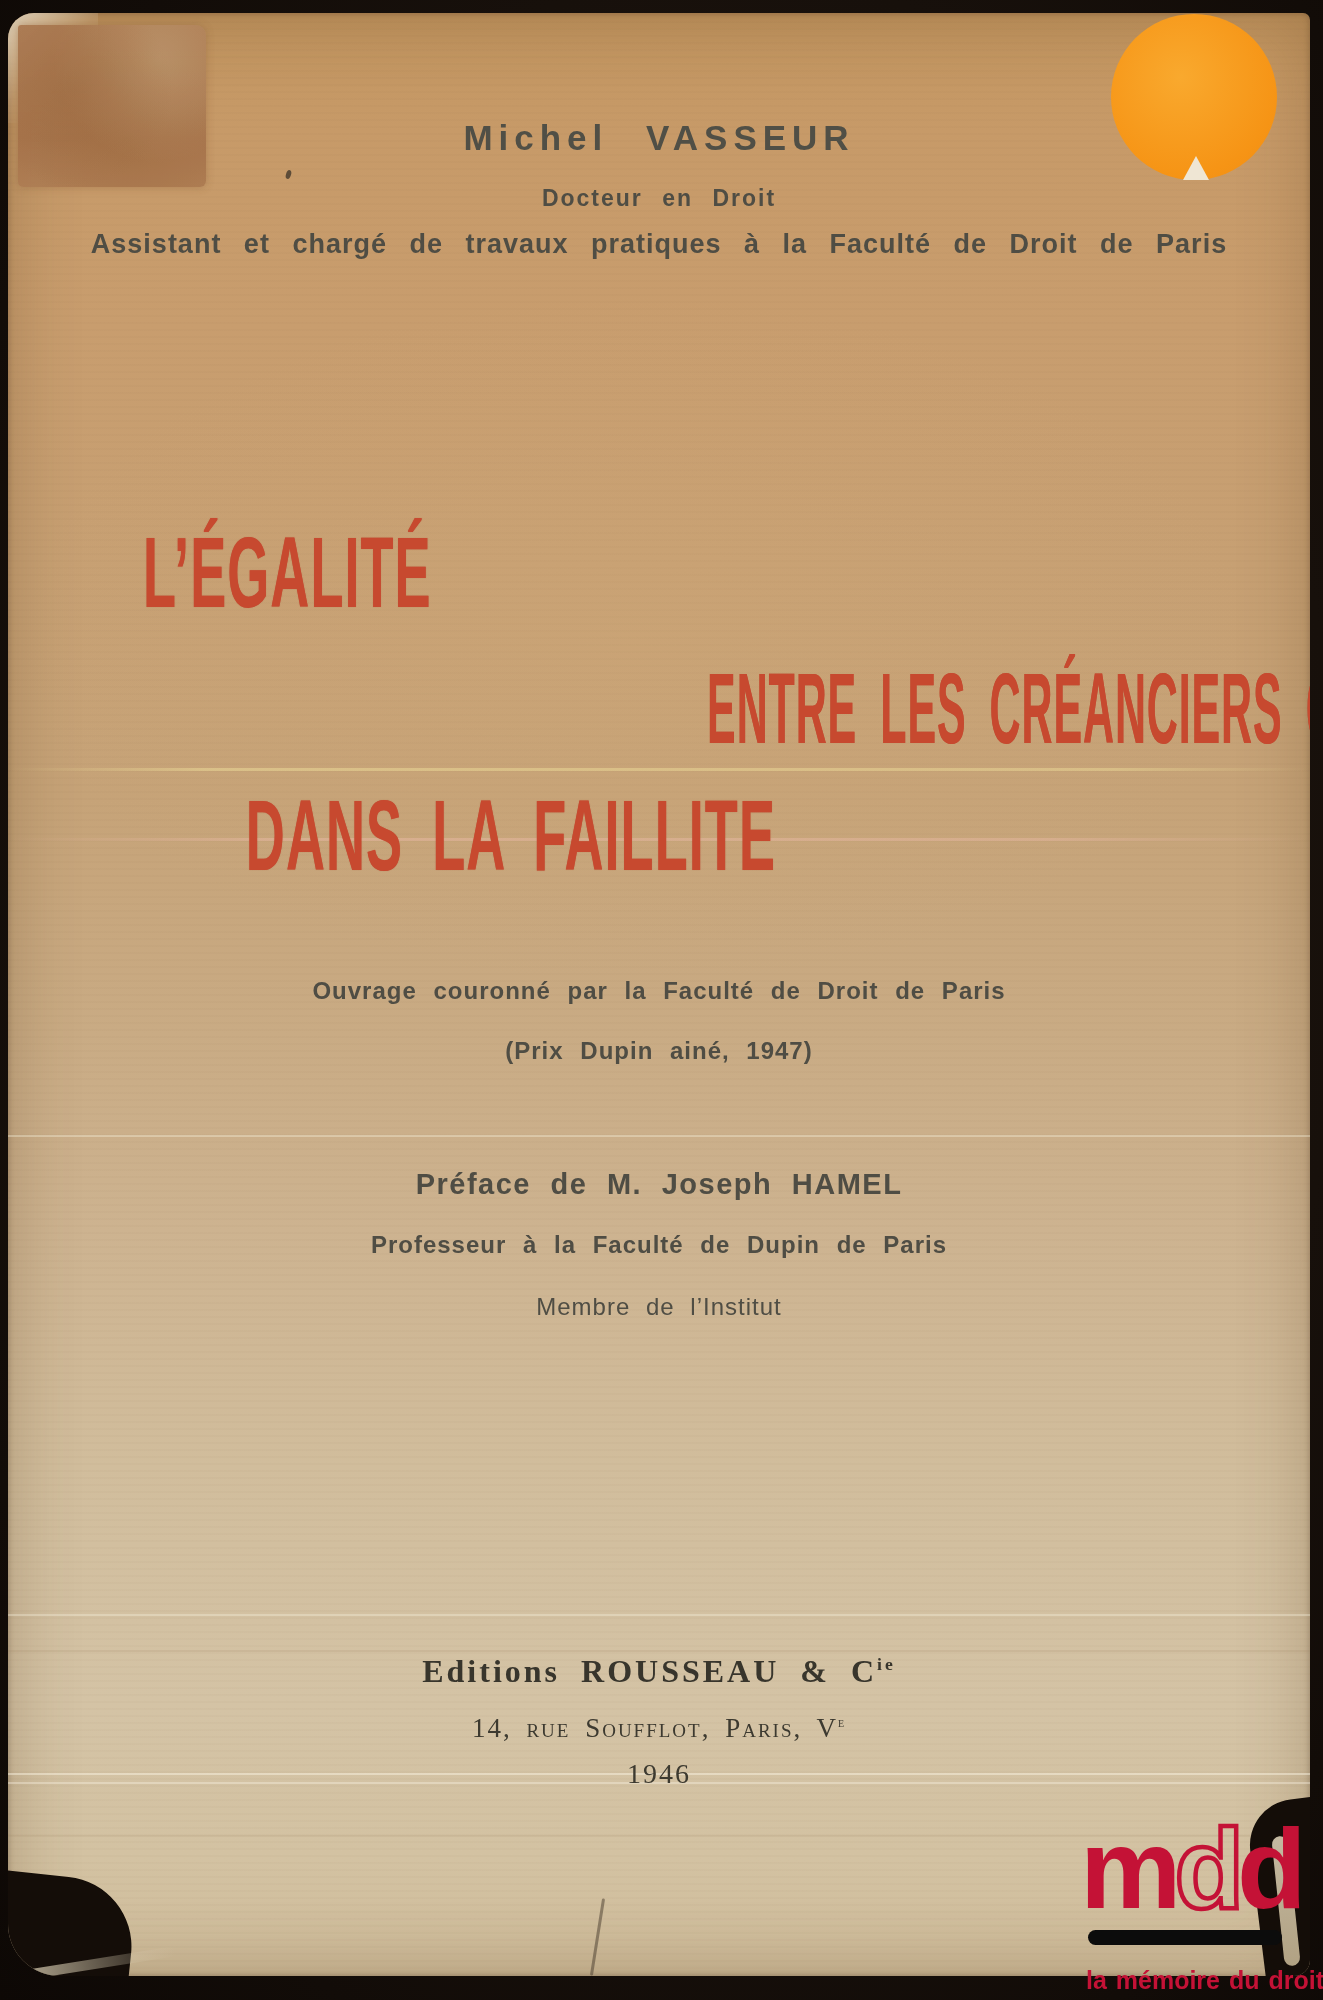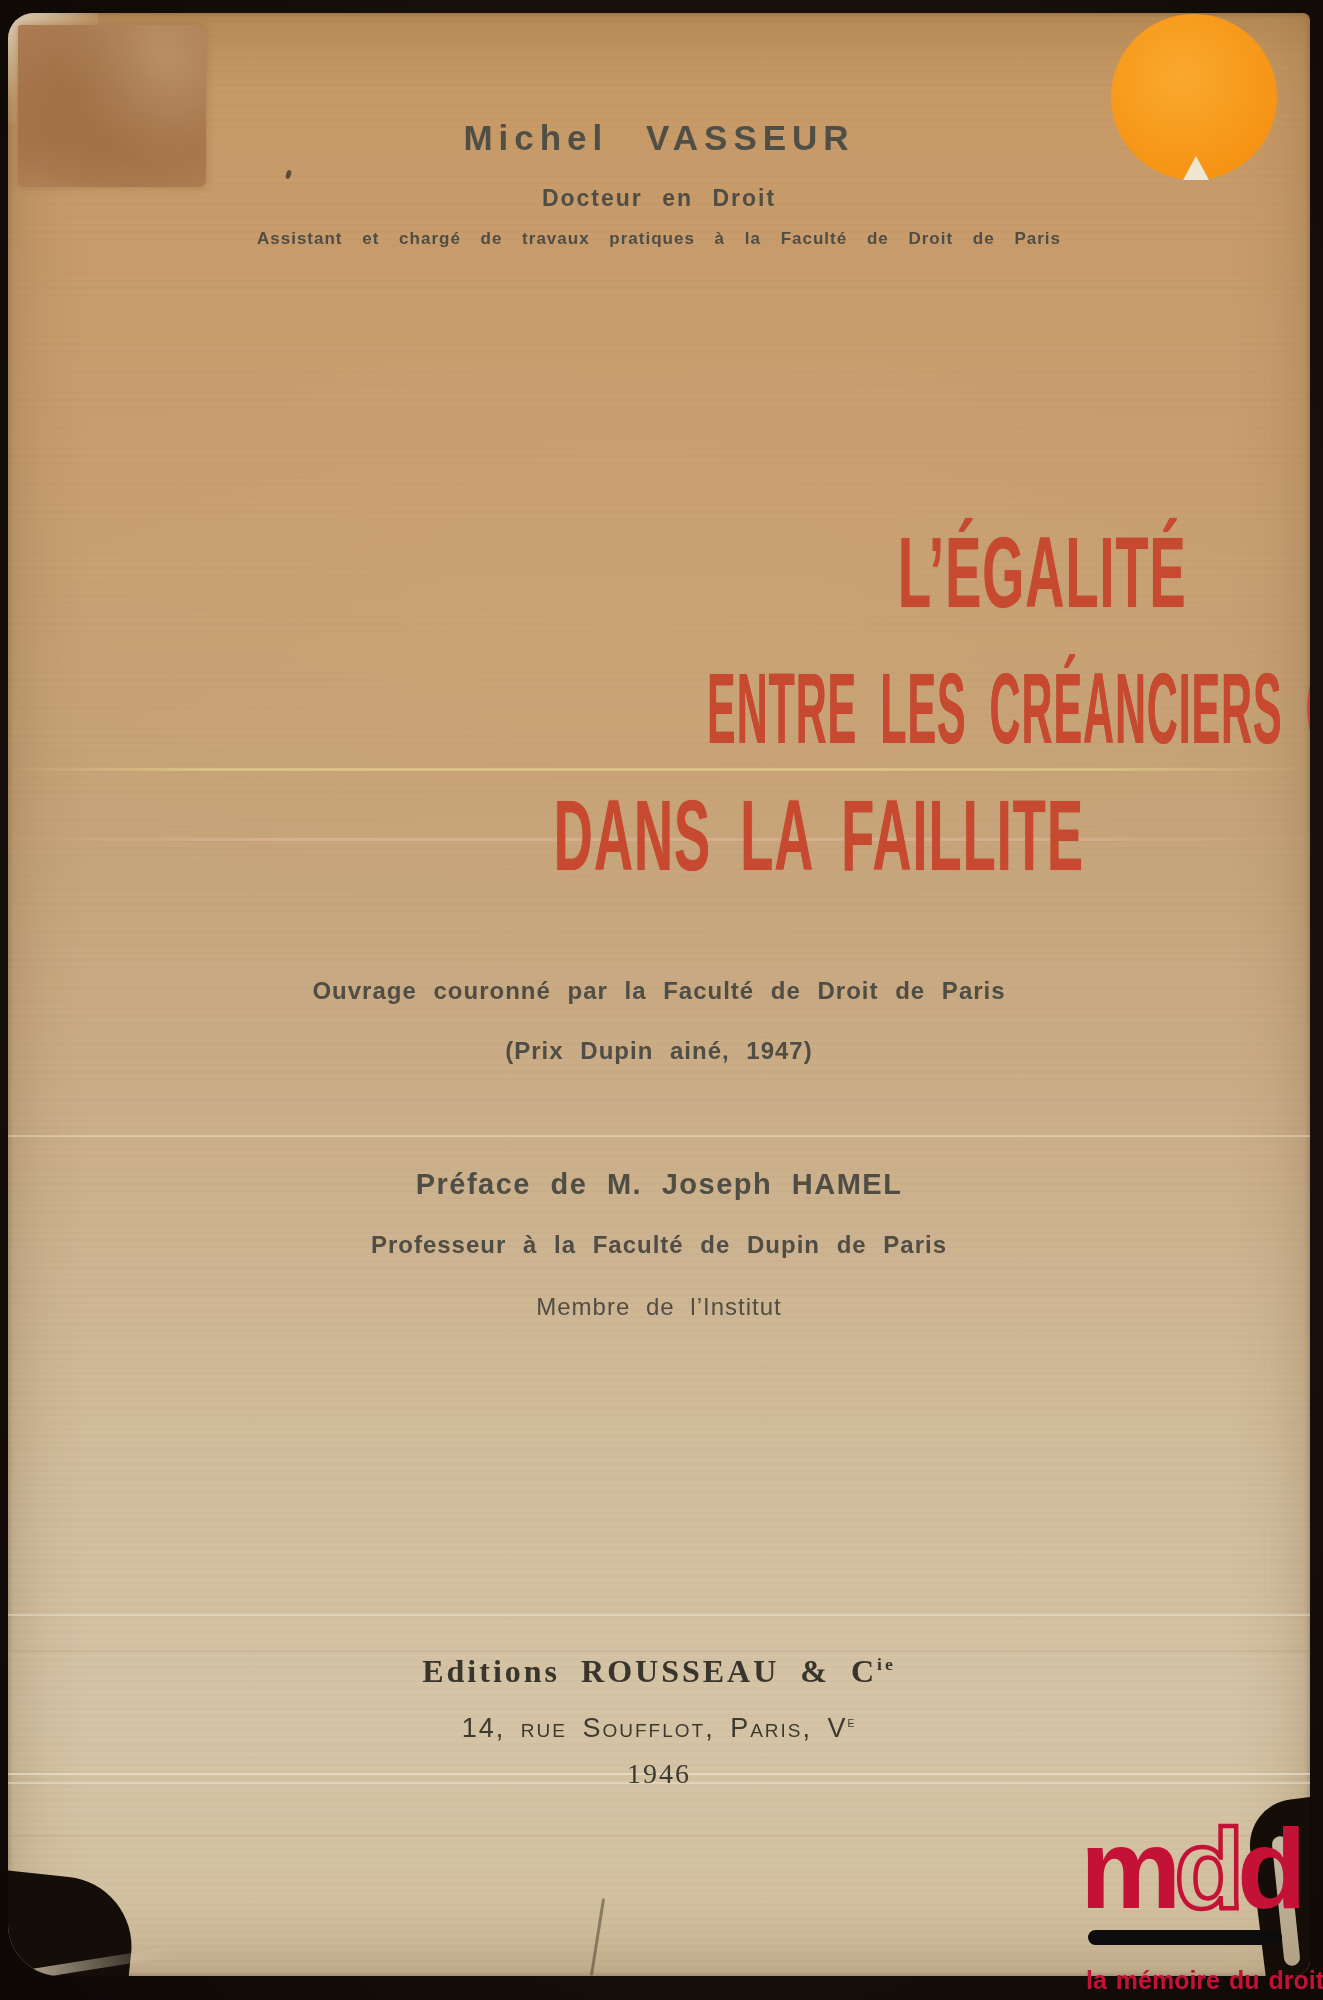--- a/index.html
+++ b/index.html
@@ -43,35 +43,35 @@
   .c5{top:1637px;height:2px;background:rgba(150,120,85,0.14);}
   .c6{top:1760px;height:2px;background:rgba(255,250,236,0.42);}
   .c7{top:1769px;height:2px;background:rgba(255,250,236,0.34);}
   .c8{top:1822px;height:2px;background:rgba(160,130,95,0.12);}
   .speck{position:absolute;left:278px;top:157px;width:5px;height:9px;border-radius:50%;
          background:rgba(58,50,40,0.75);transform:rotate(18deg);}
   
   .line{position:absolute;left:0;right:0;text-align:center;color:#4f4d44;white-space:nowrap;}
   .author{top:105px;font-size:35px;font-weight:bold;letter-spacing:6px;word-spacing:22px;color:#504f46;}
   .doctitle{top:172px;font-size:23px;font-weight:bold;letter-spacing:2px;word-spacing:11px;}
-  .role{top:216px;font-size:17px;font-weight:bold;letter-spacing:1px;word-spacing:14px;}
-  .title-line{position:absolute;left:12px;right:0;text-align:right;color:#c7492f;
+  .role{top:216px;font-size:27px;font-weight:bold;letter-spacing:1px;word-spacing:14px;}
+  .title-line{position:absolute;left:12px;right:0;text-align:left;color:#c7492f;
               font-weight:bold;font-size:100px;line-height:1.08;letter-spacing:2px;word-spacing:24px;white-space:nowrap;text-decoration:underline;}
   .title-line > span{display:inline-block;transform-origin:50% 50%;text-shadow:0 0 1px rgba(180,60,38,0.7);}
   .t1{top:505px;} .t1 > span{transform:scaleX(0.54);}
   .t2{top:641px;} .t2 > span{transform:scaleX(0.43);}
   .t3{top:768px;} .t3 > span{transform:scaleX(0.54);}
   .award1{top:964px;font-size:24px;font-weight:bold;letter-spacing:1px;word-spacing:9px;}
   .award2{top:1024px;font-size:24px;font-weight:bold;letter-spacing:1px;word-spacing:9px;}
   .pref1{top:1155px;font-size:29px;font-weight:bold;letter-spacing:1.5px;word-spacing:10px;}
   .pref2{top:1218px;font-size:24px;font-weight:bold;letter-spacing:1px;word-spacing:9px;}
   .pref3{top:1280px;font-size:24px;font-weight:normal;letter-spacing:1px;word-spacing:8px;}
   .publisher{top:1640px;font-family:"Liberation Serif", serif;font-size:32px;font-weight:bold;
              letter-spacing:3px;word-spacing:10px;color:#38352c;}
-  .address{top:1700px;font-family:Liberation Sans, sans-serif;font-size:27px;font-variant:small-caps;
+  .address{top:1700px;font-family:Liberation Serif, serif;font-size:27px;font-variant:small-caps;
            letter-spacing:2px;word-spacing:6px;color:#3d3a30;}
   .year{top:1745px;font-family:"Liberation Serif", serif;font-size:28px;letter-spacing:2px;color:#3d3a30;}
   sup{font-size:0.55em;vertical-align:super;}
   
   .tear-br{position:absolute;right:-18px;bottom:-14px;width:72px;height:190px;
            background:#140d08;border-radius:46px 0 0 12px;transform:rotate(-7deg);}
   .tear-br-light{position:absolute;right:16px;bottom:10px;width:16px;height:130px;
                  background:linear-gradient(180deg,#e3d7bc,#cdbc99);border-radius:9px;
                  transform:rotate(-6deg);opacity:.85;}
   .worn-bl{position:absolute;left:-26px;bottom:-30px;width:150px;height:130px;

